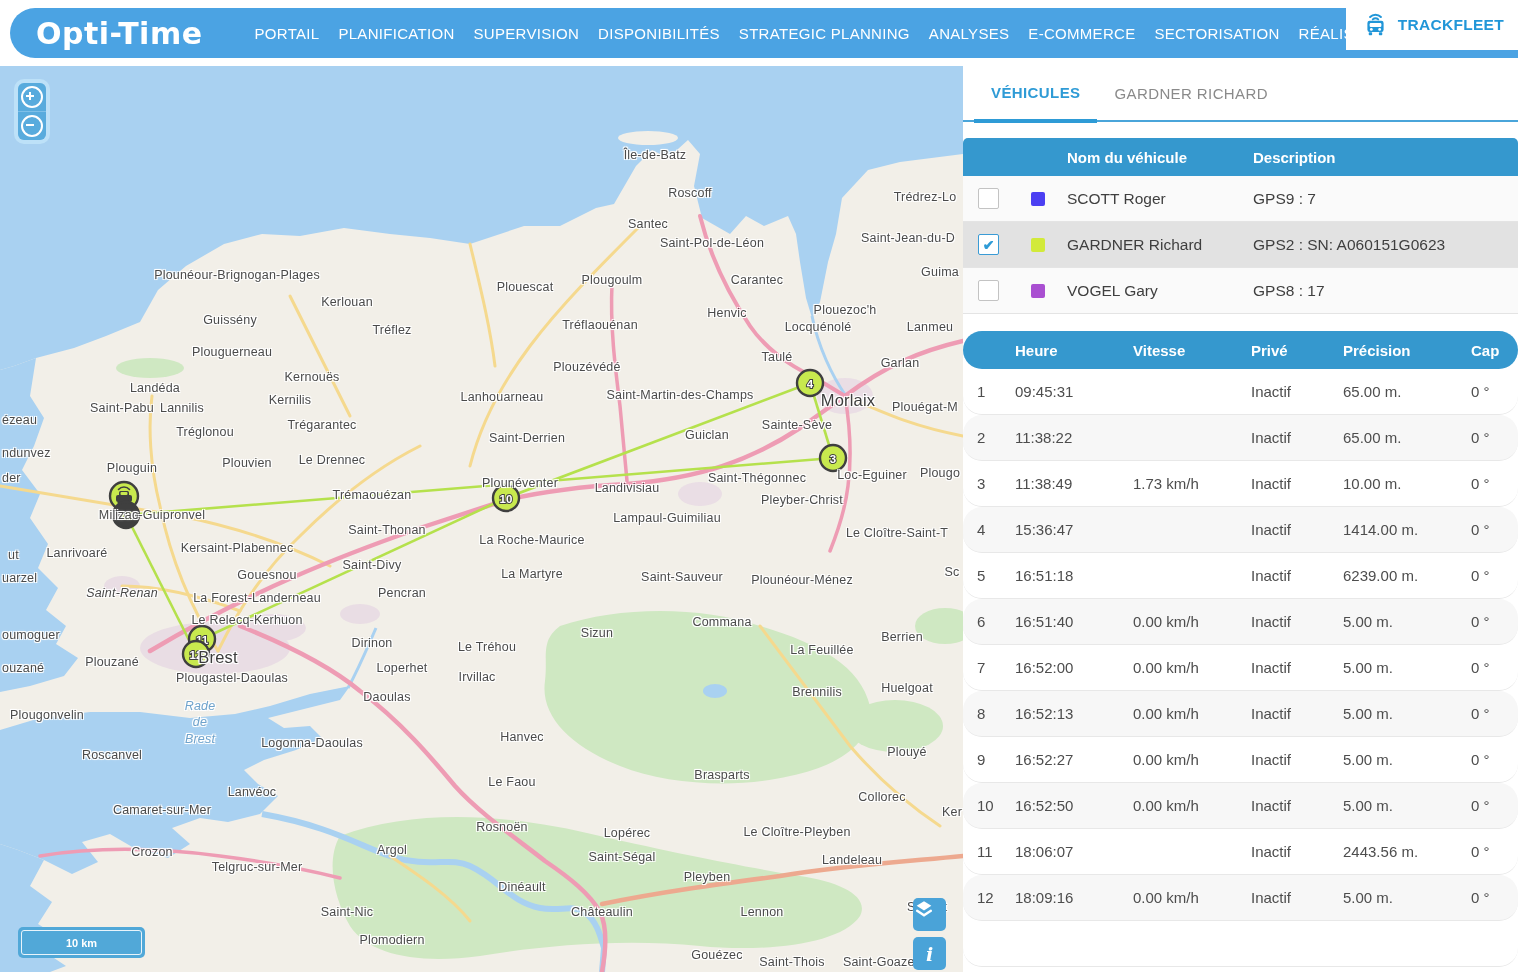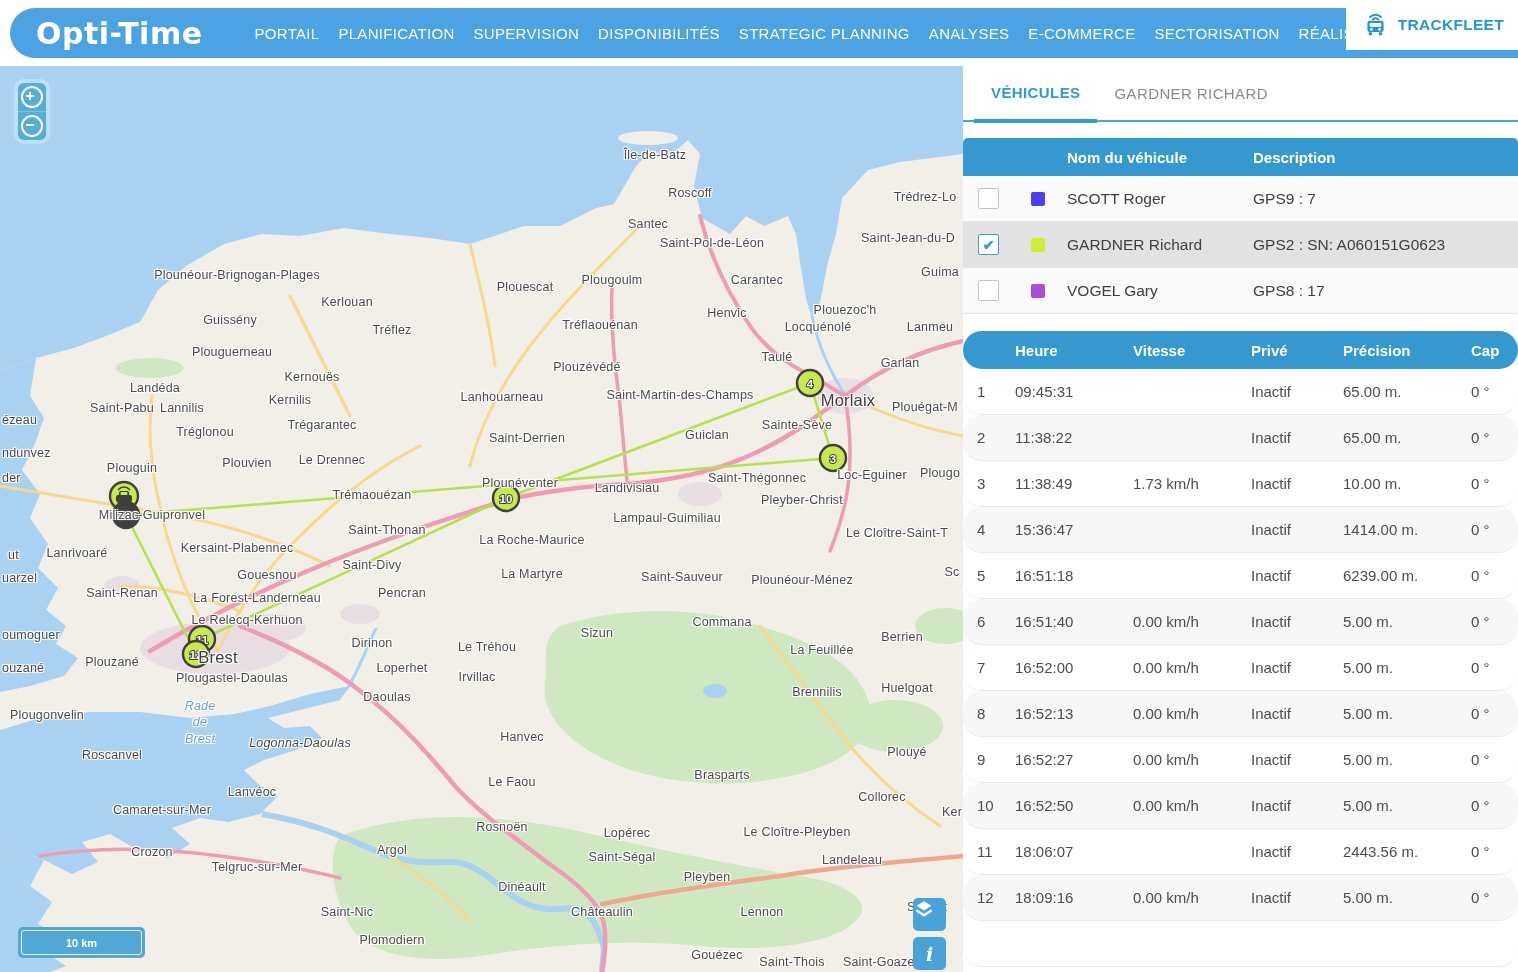--- a/index.html
+++ b/index.html
@@ -263,21 +263,21 @@
         <span class="mlbl" style="left: 387px; top: 464px;">Saint-Thonan</span>
         <span class="mlbl" style="left: 532px; top: 474px;">La  Roche-Maurice</span>
         <span class="mlbl cut" style="left: 2px; top: 489px; margin-left: 6px;">ut</span>
         <span class="mlbl" style="left: 77px; top: 487px;">Lanrivoaré</span>
         <span class="mlbl" style="left: 267px; top: 509px;">Gouesnou</span>
         <span class="mlbl" style="left: 372px; top: 499px;">Saint-Divy</span>
         <span class="mlbl" style="left: 532px; top: 508px;">La  Martyre</span>
         <span class="mlbl" style="left: 682px; top: 511px;">Saint-Sauveur</span>
         <span class="mlbl" style="left: 802px; top: 514px;">Plounéour-Ménez</span>
         <span class="mlbl" style="left: 952px; top: 506px;">Sc</span>
-        <span class="mlbl" style="left: 122px; top: 527px;">Saint-Renan</span>
+        <span class="mlbl" style="left: 122px; top: 527px; font-style: italic;">Saint-Renan</span>
         <span class="mlbl" style="left: 257px; top: 532px;">La  Forest-Landerneau</span>
         <span class="mlbl" style="left: 402px; top: 527px;">Pencran</span>
         <span class="mlbl cut" style="left: 2px; top: 512px;">uarzel</span>
         <span class="mlbl" style="left: 247px; top: 554px;">Le  Relecq-Kerhuon</span>
         <span class="mlbl" style="left: 372px; top: 577px;">Dirinon</span>
         <span class="mlbl" style="left: 597px; top: 567px;">Sizun</span>
         <span class="mlbl" style="left: 722px; top: 556px;">Commana</span>
         <span class="mlbl" style="left: 902px; top: 571px;">Berrien</span>
         <span class="mlbl cut" style="left: 2px; top: 569px;">oumoguer</span>
         <span class="mlbl lg" style="left: 218px; top: 591px;">Brest</span>
@@ -290,21 +290,21 @@
         <span class="mlbl" style="left: 477px; top: 611px;">Irvillac</span>
         <span class="mlbl" style="left: 817px; top: 626px;">Brennilis</span>
         <span class="mlbl" style="left: 907px; top: 622px;">Huelgoat</span>
         <span class="mlbl" style="left: 47px; top: 649px;">Plougonvelin</span>
         <span class="mlbl" style="left: 387px; top: 631px;">Daoulas</span>
         <span class="mlbl water" style="left: 200px; top: 656px;">Rade
 de
 Brest</span>
         <span class="mlbl" style="left: 522px; top: 671px;">Hanvec</span>
         <span class="mlbl" style="left: 907px; top: 686px;">Plouyé</span>
-        <span class="mlbl" style="left: 300px; top: 677px; font-style: italic;">Logonna-Daoulas</span>
+        <span class="mlbl" style="left: 312px; top: 677px;">Logonna-Daoulas</span>
         <span class="mlbl" style="left: 112px; top: 689px;">Roscanvel</span>
         <span class="mlbl" style="left: 512px; top: 716px;">Le  Faou</span>
         <span class="mlbl" style="left: 722px; top: 709px;">Brasparts</span>
         <span class="mlbl" style="left: 162px; top: 744px;">Camaret-sur-Mer</span>
         <span class="mlbl" style="left: 252px; top: 726px;">Lanvéoc</span>
         <span class="mlbl" style="left: 627px; top: 739px; margin-top: 28px;">Lopérec</span>
         <span class="mlbl" style="left: 882px; top: 731px;">Collorec</span>
         <span class="mlbl" style="left: 952px; top: 746px;">Ker</span>
         <span class="mlbl" style="left: 502px; top: 761px;">Rosnoën</span>
         <span class="mlbl" style="left: 797px; top: 766px;">Le  Cloître-Pleyben</span>

